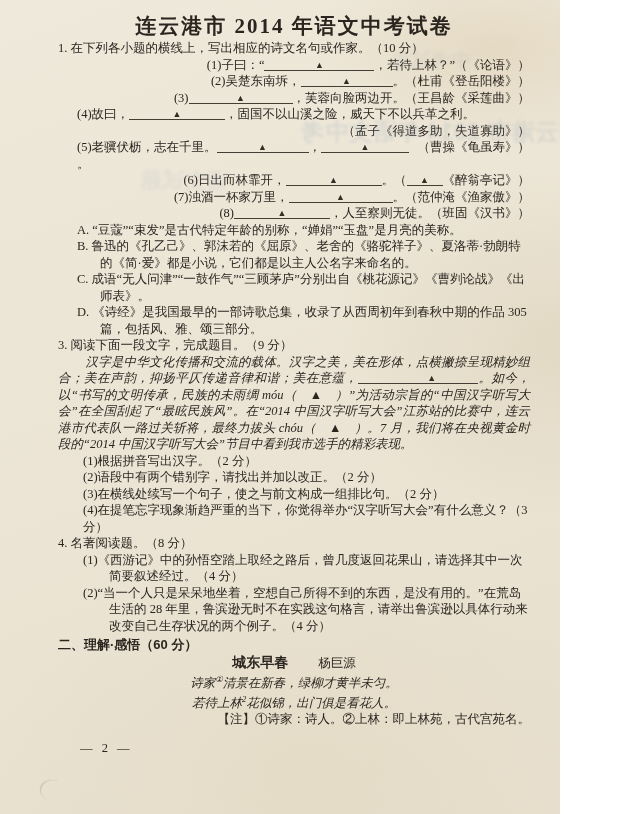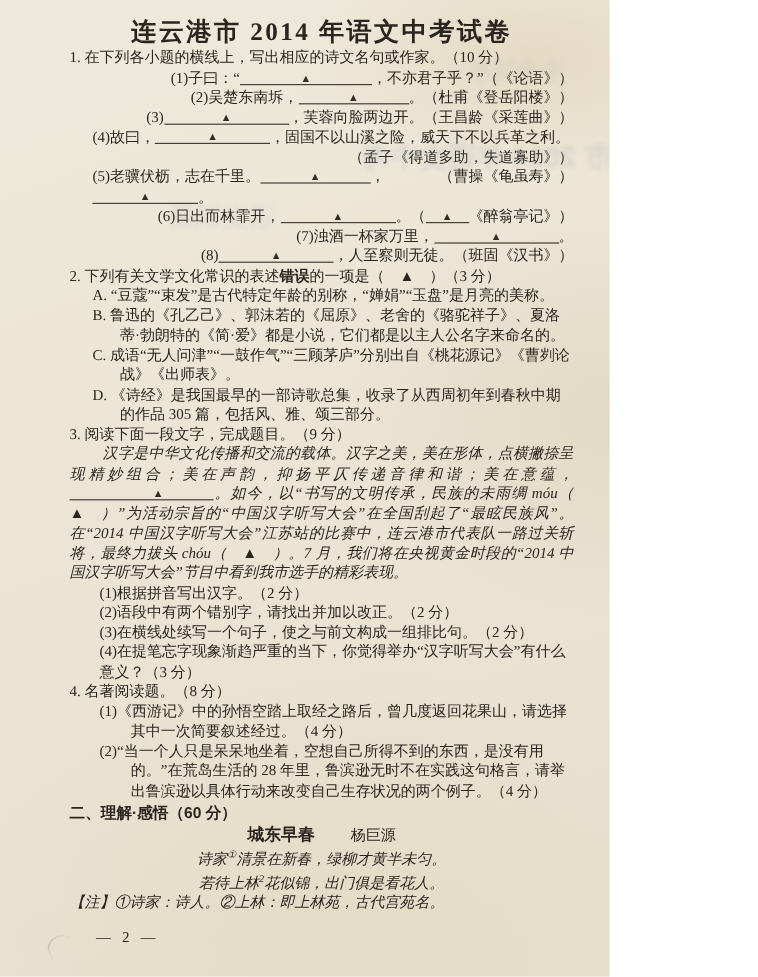--- a/index.html
+++ b/index.html
@@ -1,18 +1,18 @@
 <!DOCTYPE html>
 <html><head>
 <meta charset="utf-8">
 <style>
   html,body{margin:0;padding:0;}
   body{width:632px;height:814px;overflow:hidden;}
   .page{
-    position:relative;width:508px;height:814px;overflow:hidden;
+    position:relative;width:560px;height:814px;overflow:hidden;
     color:#2b2520;
     font-family:"Liberation Serif","DejaVu Serif",serif;
     font-size:12.5px;line-height:16.5px;
     background:
       radial-gradient(ellipse 260px 140px at 88% 6%, rgba(208,186,146,.30), transparent 70%),
       radial-gradient(ellipse 320px 240px at 100% 42%, rgba(196,178,140,.22), transparent 72%),
       radial-gradient(ellipse 420px 300px at 55% 95%, rgba(214,198,164,.20), transparent 75%),
       linear-gradient(160deg,#efe9db 0%,#ebe4d4 55%,#e7dfcd 100%);
   }
   .content{padding:12px 30px 0 58px;}
@@ -41,21 +41,21 @@
   .opt{padding-left:23px;text-indent:-23px;}
   .b{font-weight:bold;}
 
   .passage{font-style:italic;text-align:justify;text-indent:2.2em;}
   .hang{padding-left:26px;text-indent:-26px;}
 
   .poem{text-align:center;}
   .poem-title{font-weight:bold;font-family:"Liberation Sans","DejaVu Sans",sans-serif;font-size:14px;}
   .poem-author{margin-left:30px;font-size:12.5px;font-weight:normal;}
   .poem-line{font-style:italic;line-height:16px;}
-  .note{font-style:italic;}
+  .note{text-align:right;}
   sup{font-size:8.5px;}
 
   .footer{margin-top:12px;margin-left:22px;letter-spacing:3px;}
 
   .artifact{position:absolute;transform:scaleX(-1);filter:blur(1.6px);
             color:#6f8ca5;font-weight:bold;white-space:nowrap;
             font-family:"Liberation Sans","DejaVu Sans",sans-serif;pointer-events:none;}
   .a1{top:124px;left:300px;font-size:24px;opacity:.16;}
   .a2{top:173px;left:140px;font-size:22px;opacity:.10;transform:scaleX(-1) rotate(-1deg);}
   .a3{top:52px;left:390px;font-size:20px;opacity:.08;}
@@ -76,21 +76,21 @@
 
   <div class="content">
 
     <div class="t1">连云港市 2014 年语文中考试卷</div>
 
 
     <div>1. 在下列各小题的横线上，写出相应的诗文名句或作家。（10 分）</div>
     <div class="ind1">
 
       <div class="line">
-        <span><span>(1)子曰：“</span><span class="blank w110"><span class="tri">▲</span></span><span>，不亦君子乎？”</span></span>
+        <span><span>(1)子曰：“</span><span class="blank w110"><span class="tri">▲</span></span><span>，若待上林？”</span></span>
         <span class="cite">（《论语》）</span>
       </div>
 
       <div class="line">
         <span><span>(2)吴楚东南坼，</span><span class="blank w92"><span class="tri">▲</span></span><span>。</span></span>
         <span class="cite">（杜甫《登岳阳楼》）</span>
       </div>
 
       <div class="line">
         <span><span>(3)</span><span class="blank w104"><span class="tri">▲</span></span><span>，芙蓉向脸两边开。</span></span>
@@ -109,31 +109,29 @@
         <span class="cite">（曹操《龟虽寿》）</span>
       </div>
 
       <div class="line">
         <span><span>(6)日出而林霏开，</span><span class="blank w96"><span class="tri">▲</span></span><span>。</span></span>
         <span class="cite"><span>（</span><span class="blank w36"><span class="tri">▲</span></span><span>《醉翁亭记》）</span></span>
       </div>
 
       <div class="line">
         <span><span>(7)浊酒一杯家万里，</span><span class="blank w104"><span class="tri">▲</span></span><span>。</span></span>
+        <span class="cite">（范仲淹《渔家傲》）</span>
       </div>
 
       <div class="line">
         <span><span>(8)</span><span class="blank w96"><span class="tri">▲</span></span><span>，人至察则无徒。</span></span>
         <span class="cite">（班固《汉书》）</span>
       </div>
     </div>
 
-    <div>
-      <span>2. 下列有关文学文化常识的表述</span><span class="b">错误</span><span>的一项是（　▲　）（3 分）</span>
-    </div>
     <div class="ind1">
       <div class="opt">A. “豆蔻”“束发”是古代特定年龄的别称，“婵娟”“玉盘”是月亮的美称。</div>
       <div class="opt">B. 鲁迅的《孔乙己》、郭沫若的《屈原》、老舍的《骆驼祥子》、夏洛蒂·勃朗特的《简·爱》都是小说，它们都是以主人公名字来命名的。</div>
       <div class="opt">C. 成语“无人问津”“一鼓作气”“三顾茅庐”分别出自《桃花源记》《曹刿论战》《出师表》。</div>
       <div class="opt">D. 《诗经》是我国最早的一部诗歌总集，收录了从西周初年到春秋中期的作品 305 篇，包括风、雅、颂三部分。</div>
     </div>
 
     <div>3. 阅读下面一段文字，完成题目。（9 分）</div>
     <div class="passage">
       <span>汉字是中华文化传播和交流的载体。汉字之美，美在形体，点横撇捺呈现精妙组合；美在声韵，抑扬平仄传递音律和谐；美在意蕴，</span><span class="blank w120"><span class="tri">▲</span></span><span>。如今，以“书写的文明传承，民族的未雨绸 móu（　▲　）”为活动宗旨的“中国汉字听写大会”在全国刮起了“最眩民族风”。在“2014 中国汉字听写大会”江苏站的比赛中，连云港市代表队一路过关斩将，最终力拔头 chóu（　▲　）。7 月，我们将在央视黄金时段的“2014 中国汉字听写大会”节目中看到我市选手的精彩表现。</span>

